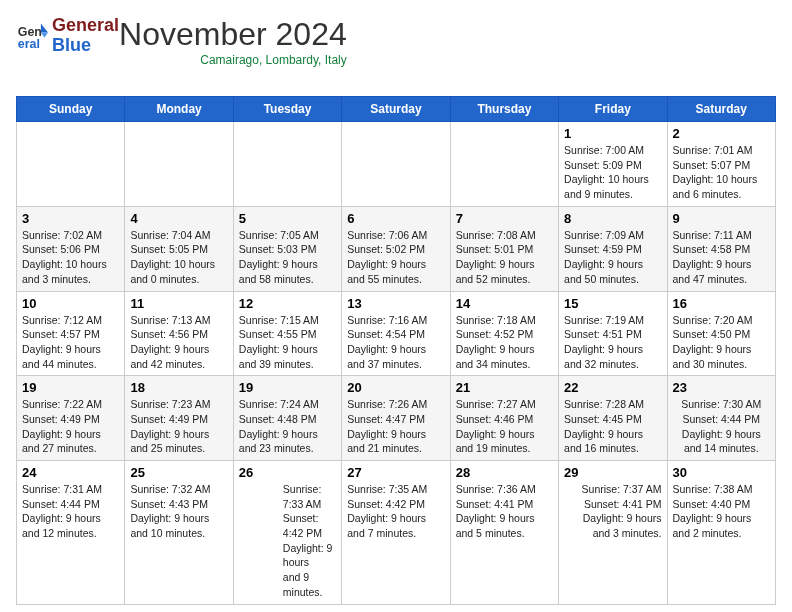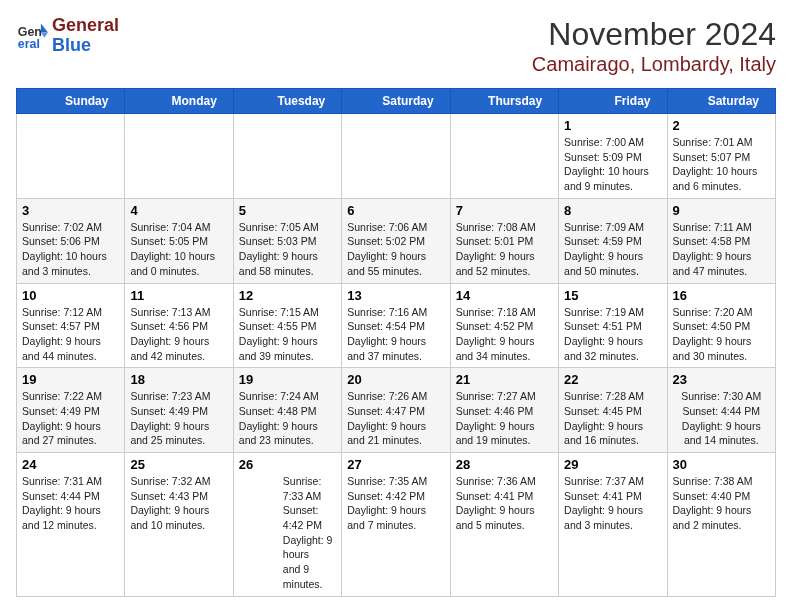--- a/index.html
+++ b/index.html
@@ -5,23 +5,22 @@
     * { box-sizing: border-box; margin: 0; padding: 0; }
     body {
       font-family: Arial, sans-serif;
       background: #fff;
       width: 792px;
       min-height: 612px;
       padding: 16px;
     }
     .header {
       display: flex;
-      justify-content: space-between;
       align-items: flex-start;
-      margin-bottom: 12px;
+      margin-bottom: 29px;
     }
     .logo {
       display: flex;
       align-items: center;
       gap: 4px;
     }
     .logo-text {
       font-size: 18px;
       font-weight: bold;
       color: #333;
@@ -36,33 +35,33 @@
     }
     .title-block {
       text-align: right;
     }
     .month-title {
       font-size: 32px;
       font-weight: normal;
       color: #333;
     }
     .location-title {
-      font-size: 20px;
-      color: #7f1d1d;
+      font-size: 12px;
+      color: #15803d;
     }
     table {
       width: 100%;
       border-collapse: collapse;
       font-size: 11px;
     }
     thead th {
       background: #2266cc;
       color: #fff;
       padding: 5px 16px;
-      text-align: right;
+      text-align: center;
       font-size: 12px;
       font-weight: bold;
       border: 1px solid #1a55bb;
     }
     tbody td {
       border: 1px solid #ccc;
       vertical-align: top;
       padding: 4px 5px;
       width: 107px;
       min-height: 80px;
@@ -327,21 +326,21 @@
         </td>
         <td>
           <div class="day-number">28</div>
           <div class="day-info" style="white-space: pre-line;">Sunrise: 7:36 AM
 Sunset: 4:41 PM
 Daylight: 9 hours
 and 5 minutes.</div>
         </td>
         <td>
           <div class="day-number">29</div>
-          <div class="day-info" style="white-space: pre-line;">Sunrise: 7:37 AM
+          <div class="day-info" style="white-space: pre-line; text-align: right;">Sunrise: 7:37 AM
 Sunset: 4:41 PM
 Daylight: 9 hours
 and 3 minutes.</div>
         </td>
         <td>
           <div class="day-number">30</div>
           <div class="day-info" style="white-space: pre-line;">Sunrise: 7:38 AM
 Sunset: 4:40 PM
 Daylight: 9 hours
 and 2 minutes.</div>

